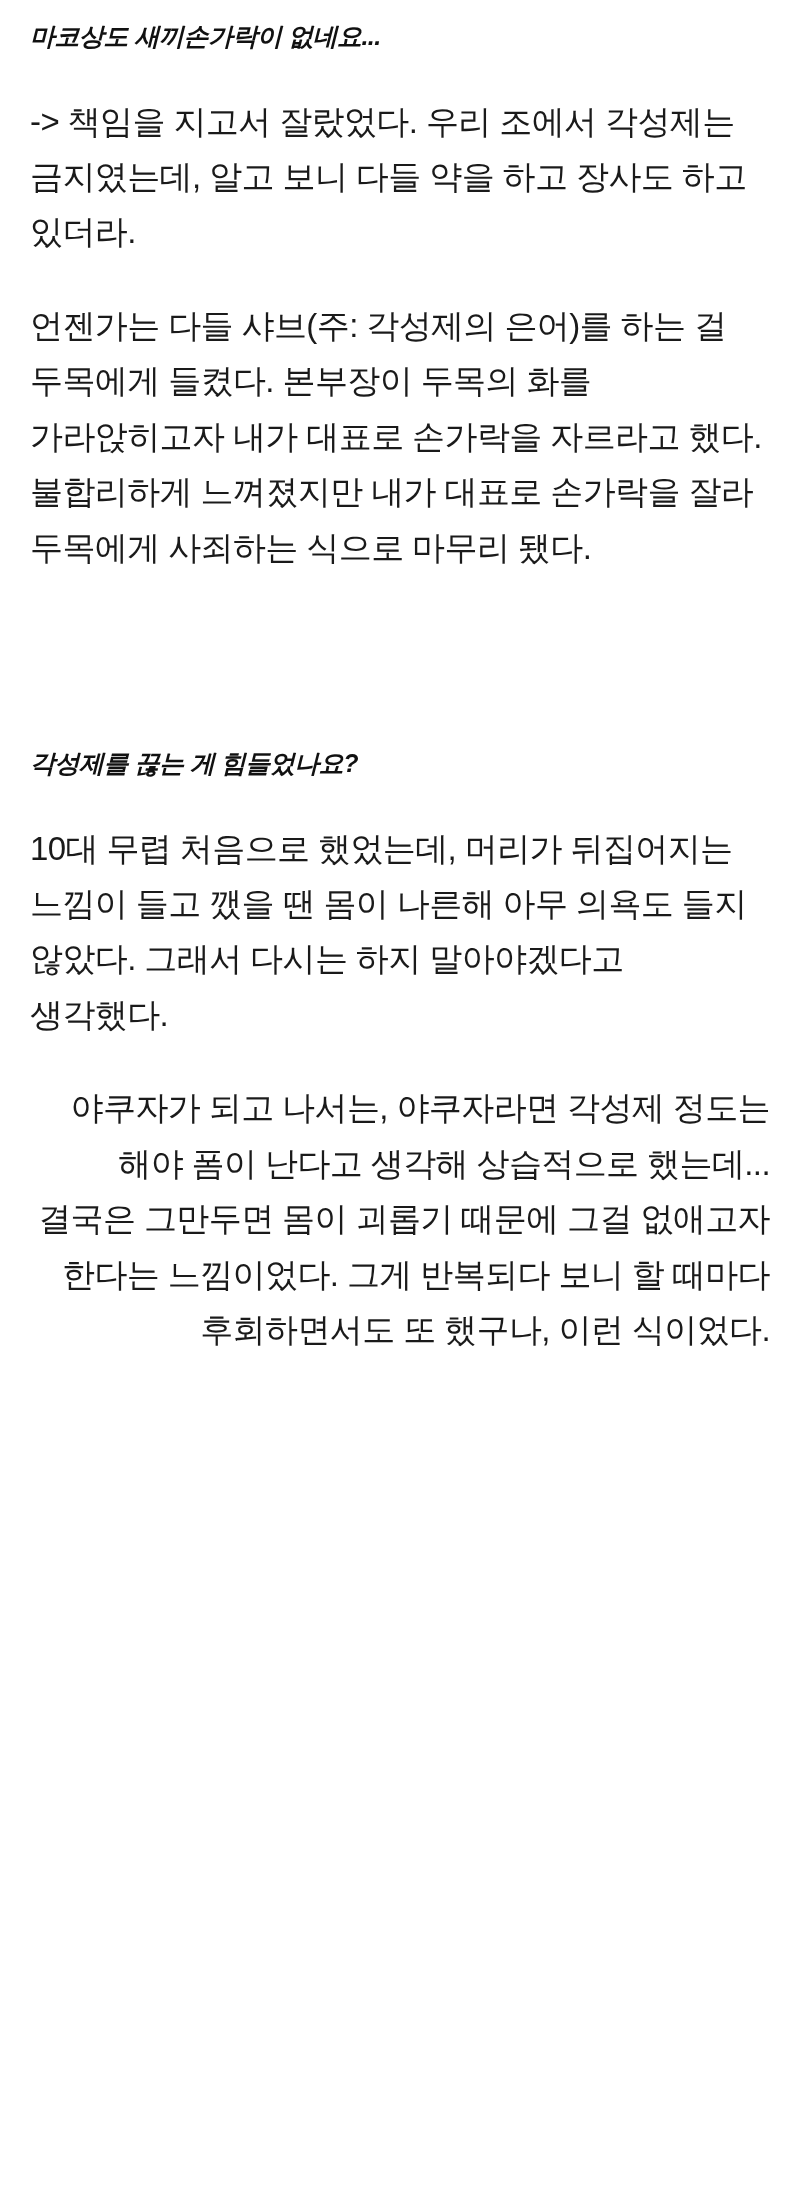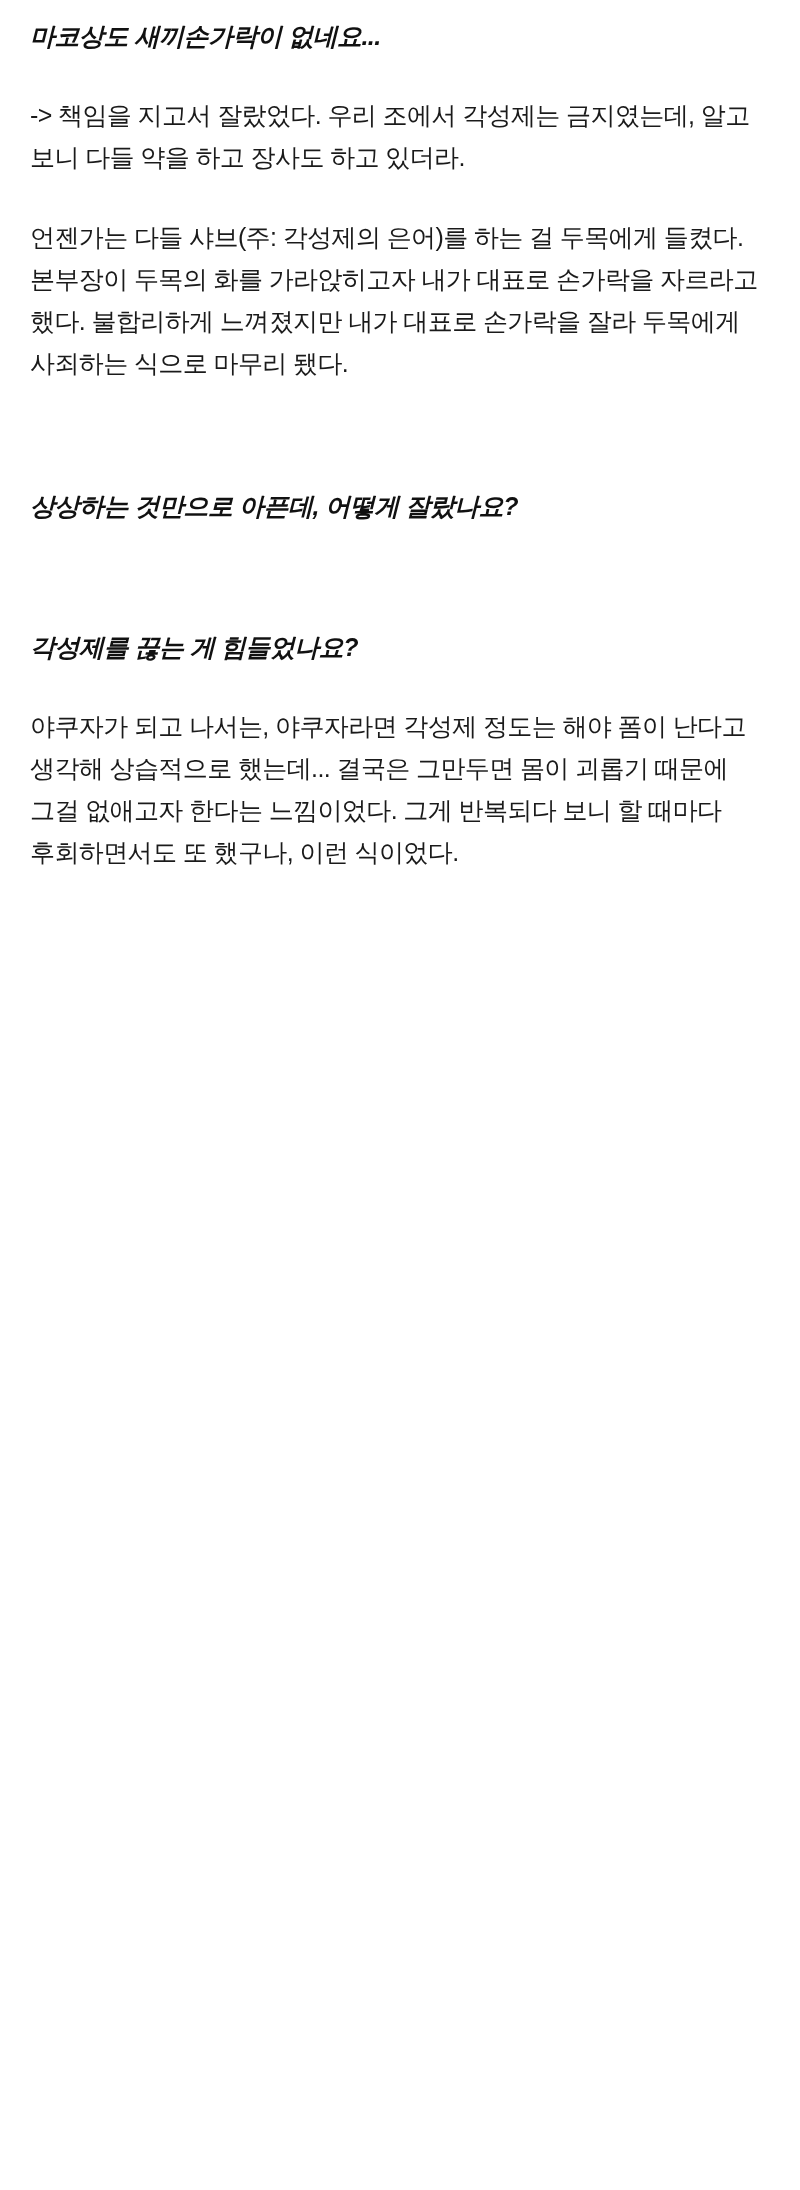--- a/index.html
+++ b/index.html
@@ -27,47 +27,48 @@
   .question {
     font-size: 25px;
     line-height: 1.5;
     font-weight: bold;
     font-style: italic;
     color: #111111;
     margin: 0 0 38px 0;
     letter-spacing: -0.5px;
   }
   .para {
-    font-size: 25px;
+    font-size: 33px;
     line-height: 1.68;
     color: #1a1a1a;
     margin: 0 0 38px 0;
     letter-spacing: -0.6px;
     word-break: keep-all;
   }
   .para:last-child {
     margin-bottom: 0;
+    text-align: right;
   }
   .gap {
     height: 66px;
   }
 </style>
 </head>
 <body>
 
 <div class="page">
   <div class="qa-block">
 
     <h2 class="question">마코상도 새끼손가락이 없네요...</h2>
     <p class="para">-&gt; 책임을 지고서 잘랐었다. 우리 조에서 각성제는 금지였는데, 알고 보니 다들 약을 하고 장사도 하고 있더라.</p>
     <p class="para">언젠가는 다들 샤브(주: 각성제의 은어)를 하는 걸 두목에게 들켰다. 본부장이 두목의 화를 가라앉히고자 내가 대표로 손가락을 자르라고 했다. 불합리하게 느껴졌지만 내가 대표로 손가락을 잘라 두목에게 사죄하는 식으로 마무리 됐다.</p>
 
     <div class="gap"></div>
 
-    <h2 class="question">상상하는 것만으로 아픈데, 어떻게 잘랐나요?</h2>
 
     <div class="gap"></div>
 
     <h2 class="question">각성제를 끊는 게 힘들었나요?</h2>
+    <p class="para">10대 무렵 처음으로 했었는데, 머리가 뒤집어지는 느낌이 들고 깼을 땐 몸이 나른해 아무 의욕도 들지 않았다. 그래서 다시는 하지 말아야겠다고 생각했다.</p>
     <p class="para">야쿠자가 되고 나서는, 야쿠자라면 각성제 정도는 해야 폼이 난다고 생각해 상습적으로 했는데... 결국은 그만두면 몸이 괴롭기 때문에 그걸 없애고자 한다는 느낌이었다. 그게 반복되다 보니 할 때마다 후회하면서도 또 했구나, 이런 식이었다.</p>
 
   </div>
 </div>
 
 </body></html>

